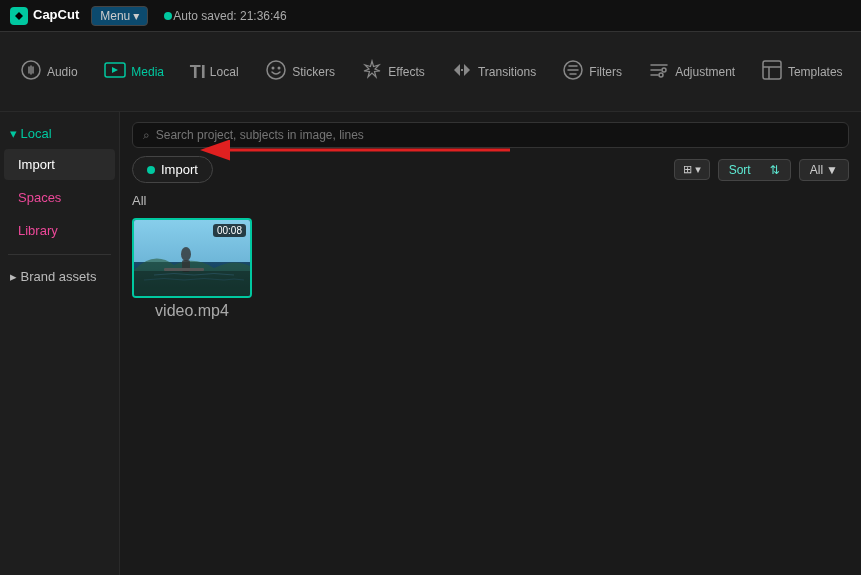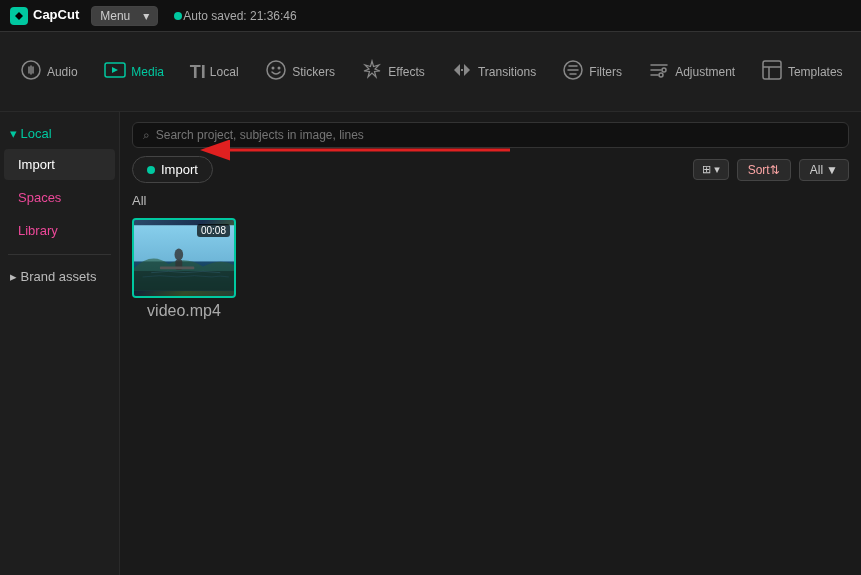--- a/index.html
+++ b/index.html
@@ -28,30 +28,30 @@
       gap: 5px;
       font-size: 13px;
       font-weight: bold;
       color: #fff;
     }
     .logo-icon {
       width: 18px;
       height: 18px;
     }
     .menu-btn {
-      background: #404040;
+      background: #0c4a6e;
       border: 1px solid #444;
       border-radius: 4px;
       color: #ccc;
       font-size: 12px;
       padding: 2px 8px;
       cursor: pointer;
       display: flex;
       align-items: center;
-      gap: 13px;
+      gap: 3px;
     }
     .autosave {
       display: flex;
       align-items: center;
       gap: 1px;
       font-size: 12px;
       color: #aaa;
       margin-left: 4px;
     }
     .autosave-dot {
@@ -208,26 +208,26 @@
       cursor: pointer;
       display: flex;
       align-items: center;
       gap: 3px;
     }
     .sort-btn {
       background: #2a2a2a;
       border: 1px solid #444;
       border-radius: 4px;
       padding: 3px 10px;
-      color: #fca5a5;
-      font-size: 12px;
-      cursor: pointer;
-      display: flex;
-      align-items: center;
-      gap: 0;
+      color: #5eead4;
+      font-size: 12px;
+      cursor: pointer;
+      display: flex;
+      align-items: center;
+      gap: 19px;
     }
     .all-btn {
       background: #2a2a2a;
       border: 1px solid #444;
       border-radius: 4px;
       padding: 3px 10px;
       color: #ccc;
       font-size: 12px;
       cursor: pointer;
       display: flex;
@@ -248,21 +248,21 @@
       flex-wrap: wrap;
       gap: 10px;
     }
     .media-item {
       display: flex;
       flex-direction: column;
       gap: 4px;
       cursor: pointer;
     }
     .media-thumbnail {
-      width: 104px;
+      width: 120px;
       height: 80px;
       border-radius: 4px;
       border: 2px solid #00c8a0;
       background: #1d4ed8;
       position: relative;
       overflow: hidden;
       text-align: center;
     }
     .media-thumbnail .duration-badge {
       position: absolute;

